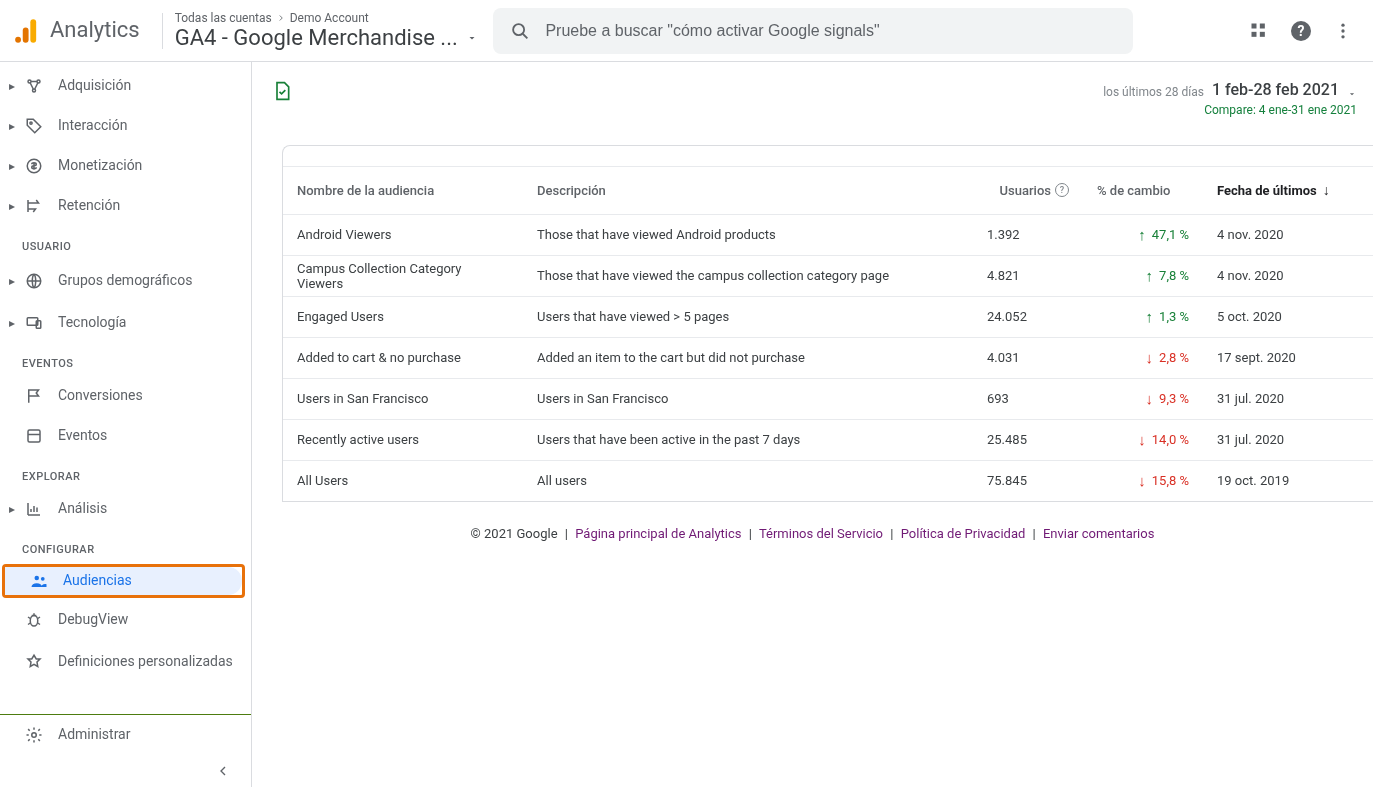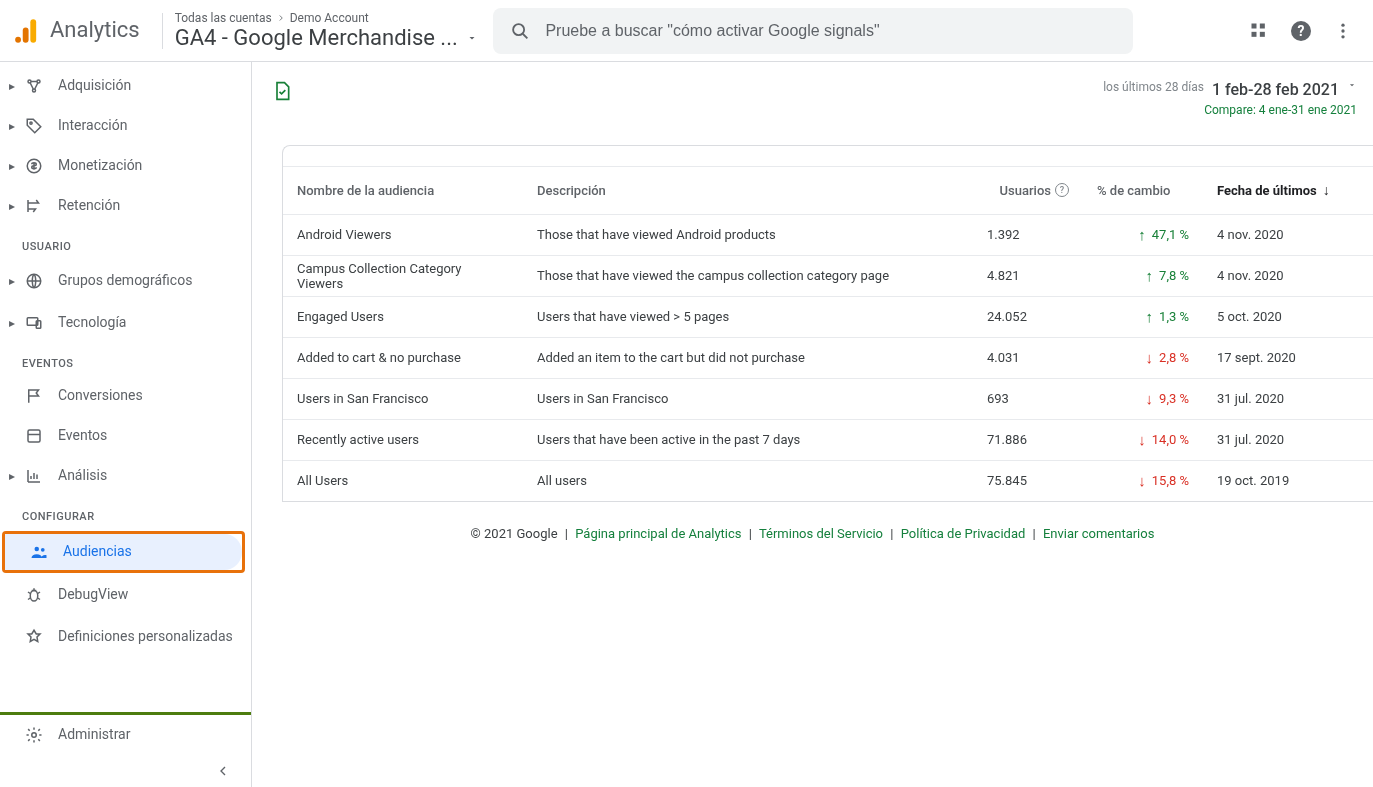--- a/index.html
+++ b/index.html
@@ -28,29 +28,29 @@
 .sidebar-scroll { flex: 1; overflow-y: auto; padding-top: 4px; }
 .sidebar-section-label { font-size: 11px; font-weight: 500; letter-spacing: 0.5px; color: #5f6368; padding: 14px 16px 6px 22px; text-transform: uppercase; }
 .nav-item { display: flex; align-items: center; height: 40px; padding: 0 8px 0 6px; cursor: pointer; color: #5f6368; font-size: 14px; }
 .nav-item.tall { height: 44px; padding-top:3px; padding-bottom:3px; }
 .nav-expand { width: 12px; display: flex; justify-content: center; color: #5f6368; font-size: 12px; }
 .nav-icon { width: 24px; display: flex; justify-content: center; margin: 0 12px 0 4px; }
 .nav-label { flex: 1; line-height: 1.25; }
 .nav-item.active { background: #e8f0fe; color: #1a73e8; border-radius: 0 20px 20px 0; }
 .nav-item.active .nav-icon { color: #1a73e8; }
 .highlight-box { border: 3px solid #e8710a; border-radius: 4px; margin: 2px 6px 2px 2px; padding: 0; }
-.highlight-box .nav-item { height: 36px; margin:0; }
-.sidebar-footer { border-top: 3px solid #4d7c0f; }
+.highlight-box .nav-item { height: 28px; margin:0; }
+.sidebar-footer { border-top: 1px solid #4d7c0f; }
 .collapse-row { display:flex; justify-content:flex-end; padding:8px 20px; color:#5f6368; cursor:pointer; }
 
 .content { flex: 1; display: flex; flex-direction: column; overflow: hidden; }
 .toolbar { display: flex; align-items: flex-start; padding: 18px 12px 0 20px; }
 .export-btn { color: #188038; cursor: pointer; }
 .date-block { margin-left: auto; text-align: right; font-size: 13px; color: #5f6368; padding-right: 4px; }
-.date-main { display: flex; align-items: flex-start; gap: 8px; justify-content: flex-end; }
+.date-main { display: flex; align-items: flex-end; gap: 8px; justify-content: flex-end; }
 .date-relative { font-size: 12px; color: #80868b; }
 .date-range { font-size: 16px; color: #3c4043; font-weight: 500; }
 .date-caret { color: #5f6368; }
 .date-compare { font-size: 12px; color: #15803d; margin-top: 4px; }
 
 .table-card { margin: 28px 0 0 30px; border: 1px solid #dadce0; border-top-left-radius: 8px; border-right: none; overflow: hidden; }
 .audiences-table { width: 100%; border-collapse: collapse; }
 .audiences-table th, .audiences-table td { font-size: 13px; text-align: left; padding: 0 14px; height: 41px; border-top: 1px solid #e8eaed; vertical-align: middle; }
 .audiences-table thead th { border-top: none; color: #5f6368; font-weight: 500; height: 48px; }
 .audiences-table thead tr:first-child th { height: 20px; border-bottom: 1px solid #e8eaed; }
@@ -60,21 +60,21 @@
 .th-users { display: inline-flex; align-items: center; gap: 4px; justify-content:flex-end; width:100%; }
 .help-circle { width:14px; height:14px; border:1px solid #80868b; border-radius:50%; display:inline-flex; align-items:center; justify-content:center; font-size:9px; color:#80868b; }
 .th-date { font-weight: 700; color:#202124; display:inline-flex; align-items:center; gap:6px; }
 .sort-arrow { font-size: 14px; }
 .change-cell { display:flex; align-items:center; justify-content:flex-end; gap:6px; }
 .change-up { color: #188038; }
 .change-down { color: #d93025; }
 .arrow-glyph { font-size: 15px; font-weight:500; }
 
 .footer { padding: 24px 0 12px; text-align: center; font-size: 13px; color: #3c4043; }
-.footer a, .footer .link { color: #15803d; cursor: pointer; text-decoration: none; }
+.footer a, .footer .link { color: #701a75; cursor: pointer; text-decoration: none; }
 .footer-sep { color: #3c4043; margin: 0 4px; }
 
 svg { display: block; }
 </style>
 </head>
 <body>
 
 <div class="topbar">
   <div class="logo-block">
     <span class="logo-icon">
@@ -221,20 +221,21 @@
         <span class="nav-expand"></span>
         <span class="nav-icon">
             <svg width="18" height="18" viewBox="0 0 24 24" stroke="#5f6368" stroke-width="2" fill="none">
               <rect x="4" y="4" width="16" height="16" rx="2"></rect>
               <path d="M4 10h16"></path>
             </svg>
           </span>
         <span class="nav-label">Eventos</span>
       </div>
 
+      <div class="sidebar-section-label">Explorar</div>
       <div class="nav-item">
         <span class="nav-expand">▸</span>
         <span class="nav-icon">
             <svg width="18" height="18" viewBox="0 0 24 24" stroke="#5f6368" stroke-width="2" fill="none">
               <path d="M4 20V4M4 20h16M8 16v-4M12 16V8M16 16v-6"></path>
             </svg>
           </span>
         <span class="nav-label">Análisis</span>
       </div>
 
@@ -397,21 +398,21 @@
                 <span class="change-cell change-down">
                   <span class="arrow-glyph">↓</span>
                   <span>9,3 %</span>
                 </span>
               </td>
               <td class="col-date">31 jul. 2020</td>
             </tr>
             <tr>
               <td>Recently active users</td>
               <td>Users that have been active in the past 7 days</td>
-              <td class="col-users">71.886</td>
+              <td class="col-users">25.485</td>
               <td class="col-change">
                 <span class="change-cell change-down">
                   <span class="arrow-glyph">↓</span>
                   <span>14,0 %</span>
                 </span>
               </td>
               <td class="col-date">31 jul. 2020</td>
             </tr>
             <tr>
               <td>All Users</td>

